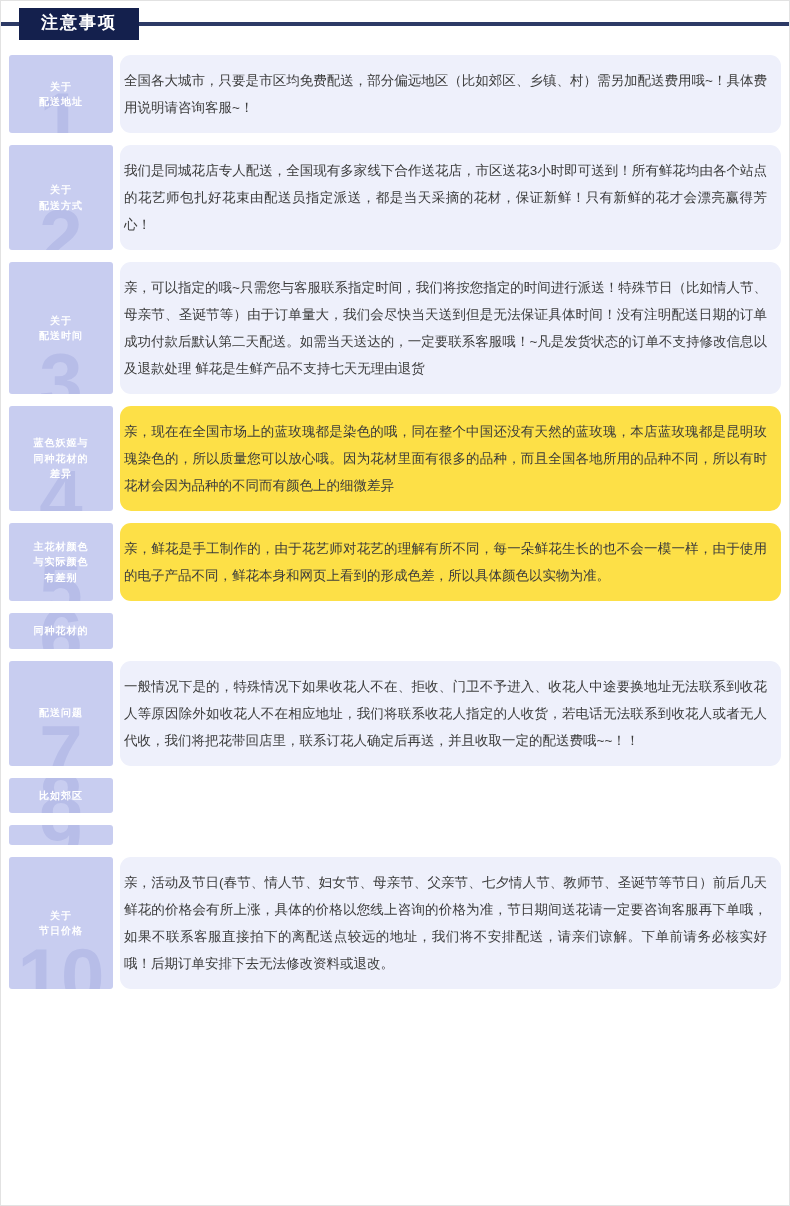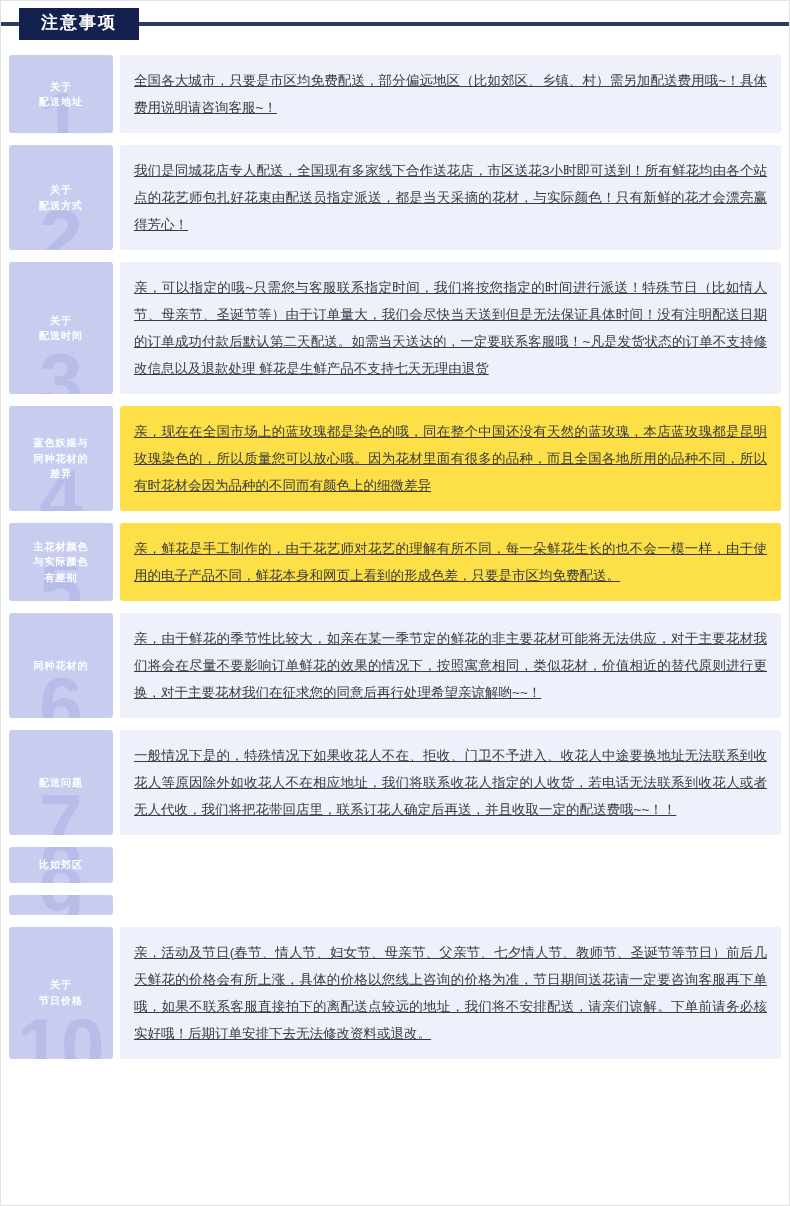--- a/index.html
+++ b/index.html
@@ -90,29 +90,28 @@
     font-size: 10px;
     font-weight: bold;
     line-height: 1.55;
     text-align: center;
     letter-spacing: 1px;
     white-space: pre-line;
   }
   .body-text {
     flex: 1;
     background: #eef0fb;
-    border-radius: 3px;
+    border-radius: 11px;
     margin-left: 7px;
-    padding: 12px 14px 12px 14px;
+    padding: 12px 14px 12px 4px;
     box-sizing: border-box;
     font-size: 13.5px;
     line-height: 2.0;
     color: #3b3b3b;
     text-align: justify;
-    text-decoration: underline;
   }
   .item.alt .body-text {
     background: #fde047;
   }
 </style>
 </head>
 <body>
 
 <div class="page">
 
@@ -131,21 +130,21 @@
       </div>
       <div class="body-text">全国各大城市，只要是市区均免费配送，部分偏远地区（比如郊区、乡镇、村）需另加配送费用哦~！具体费用说明请咨询客服~！</div>
     </div>
 
     <div class="item">
       <div class="badge">
         <span class="badge-num">2</span>
         <span class="badge-label">关于
 配送方式</span>
       </div>
-      <div class="body-text">我们是同城花店专人配送，全国现有多家线下合作送花店，市区送花3小时即可送到！所有鲜花均由各个站点的花艺师包扎好花束由配送员指定派送，都是当天采摘的花材，与实际颜色！只有新鲜的花才会漂亮赢得芳心！</div>
+      <div class="body-text">我们是同城花店专人配送，全国现有多家线下合作送花店，市区送花3小时即可送到！所有鲜花均由各个站点的花艺师包扎好花束由配送员指定派送，都是当天采摘的花材，保证新鲜！只有新鲜的花才会漂亮赢得芳心！</div>
     </div>
 
     <div class="item">
       <div class="badge">
         <span class="badge-num">3</span>
         <span class="badge-label">关于
 配送时间</span>
       </div>
       <div class="body-text">亲，可以指定的哦~只需您与客服联系指定时间，我们将按您指定的时间进行派送！特殊节日（比如情人节、母亲节、圣诞节等）由于订单量大，我们会尽快当天送到但是无法保证具体时间！没有注明配送日期的订单成功付款后默认第二天配送。如需当天送达的，一定要联系客服哦！~凡是发货状态的订单不支持修改信息以及退款处理 鲜花是生鲜产品不支持七天无理由退货</div>
     </div>
@@ -160,29 +159,28 @@
       <div class="body-text">亲，现在在全国市场上的蓝玫瑰都是染色的哦，同在整个中国还没有天然的蓝玫瑰，本店蓝玫瑰都是昆明玫瑰染色的，所以质量您可以放心哦。因为花材里面有很多的品种，而且全国各地所用的品种不同，所以有时花材会因为品种的不同而有颜色上的细微差异</div>
     </div>
 
     <div class="item alt">
       <div class="badge">
         <span class="badge-num">5</span>
         <span class="badge-label">主花材颜色
 与实际颜色
 有差别</span>
       </div>
-      <div class="body-text">亲，鲜花是手工制作的，由于花艺师对花艺的理解有所不同，每一朵鲜花生长的也不会一模一样，由于使用的电子产品不同，鲜花本身和网页上看到的形成色差，只要是市区均免费配送。</div>
+      <div class="body-text">亲，鲜花是手工制作的，由于花艺师对花艺的理解有所不同，每一朵鲜花生长的也不会一模一样，由于使用的电子产品不同，鲜花本身和网页上看到的形成色差，所以具体颜色以实物为准。</div>
     </div>
 
     <div class="item">
       <div class="badge">
         <span class="badge-num">6</span>
         <span class="badge-label">同种花材的</span>
       </div>
-      <div class="body-text">亲，由于鲜花的季节性比较大，如亲在某一季节定的鲜花的非主要花材可能将无法供应，对于主要花材我们将会在尽量不要影响订单鲜花的效果的情况下，按照寓意相同，类似花材，价值相近的替代原则进行更换，对于主要花材我们在征求您的同意后再行处理希望亲谅解哟~~！</div>
     </div>
 
     <div class="item">
       <div class="badge">
         <span class="badge-num">7</span>
         <span class="badge-label">配送问题</span>
       </div>
       <div class="body-text">一般情况下是的，特殊情况下如果收花人不在、拒收、门卫不予进入、收花人中途要换地址无法联系到收花人等原因除外如收花人不在相应地址，我们将联系收花人指定的人收货，若电话无法联系到收花人或者无人代收，我们将把花带回店里，联系订花人确定后再送，并且收取一定的配送费哦~~！！</div>
     </div>
 

